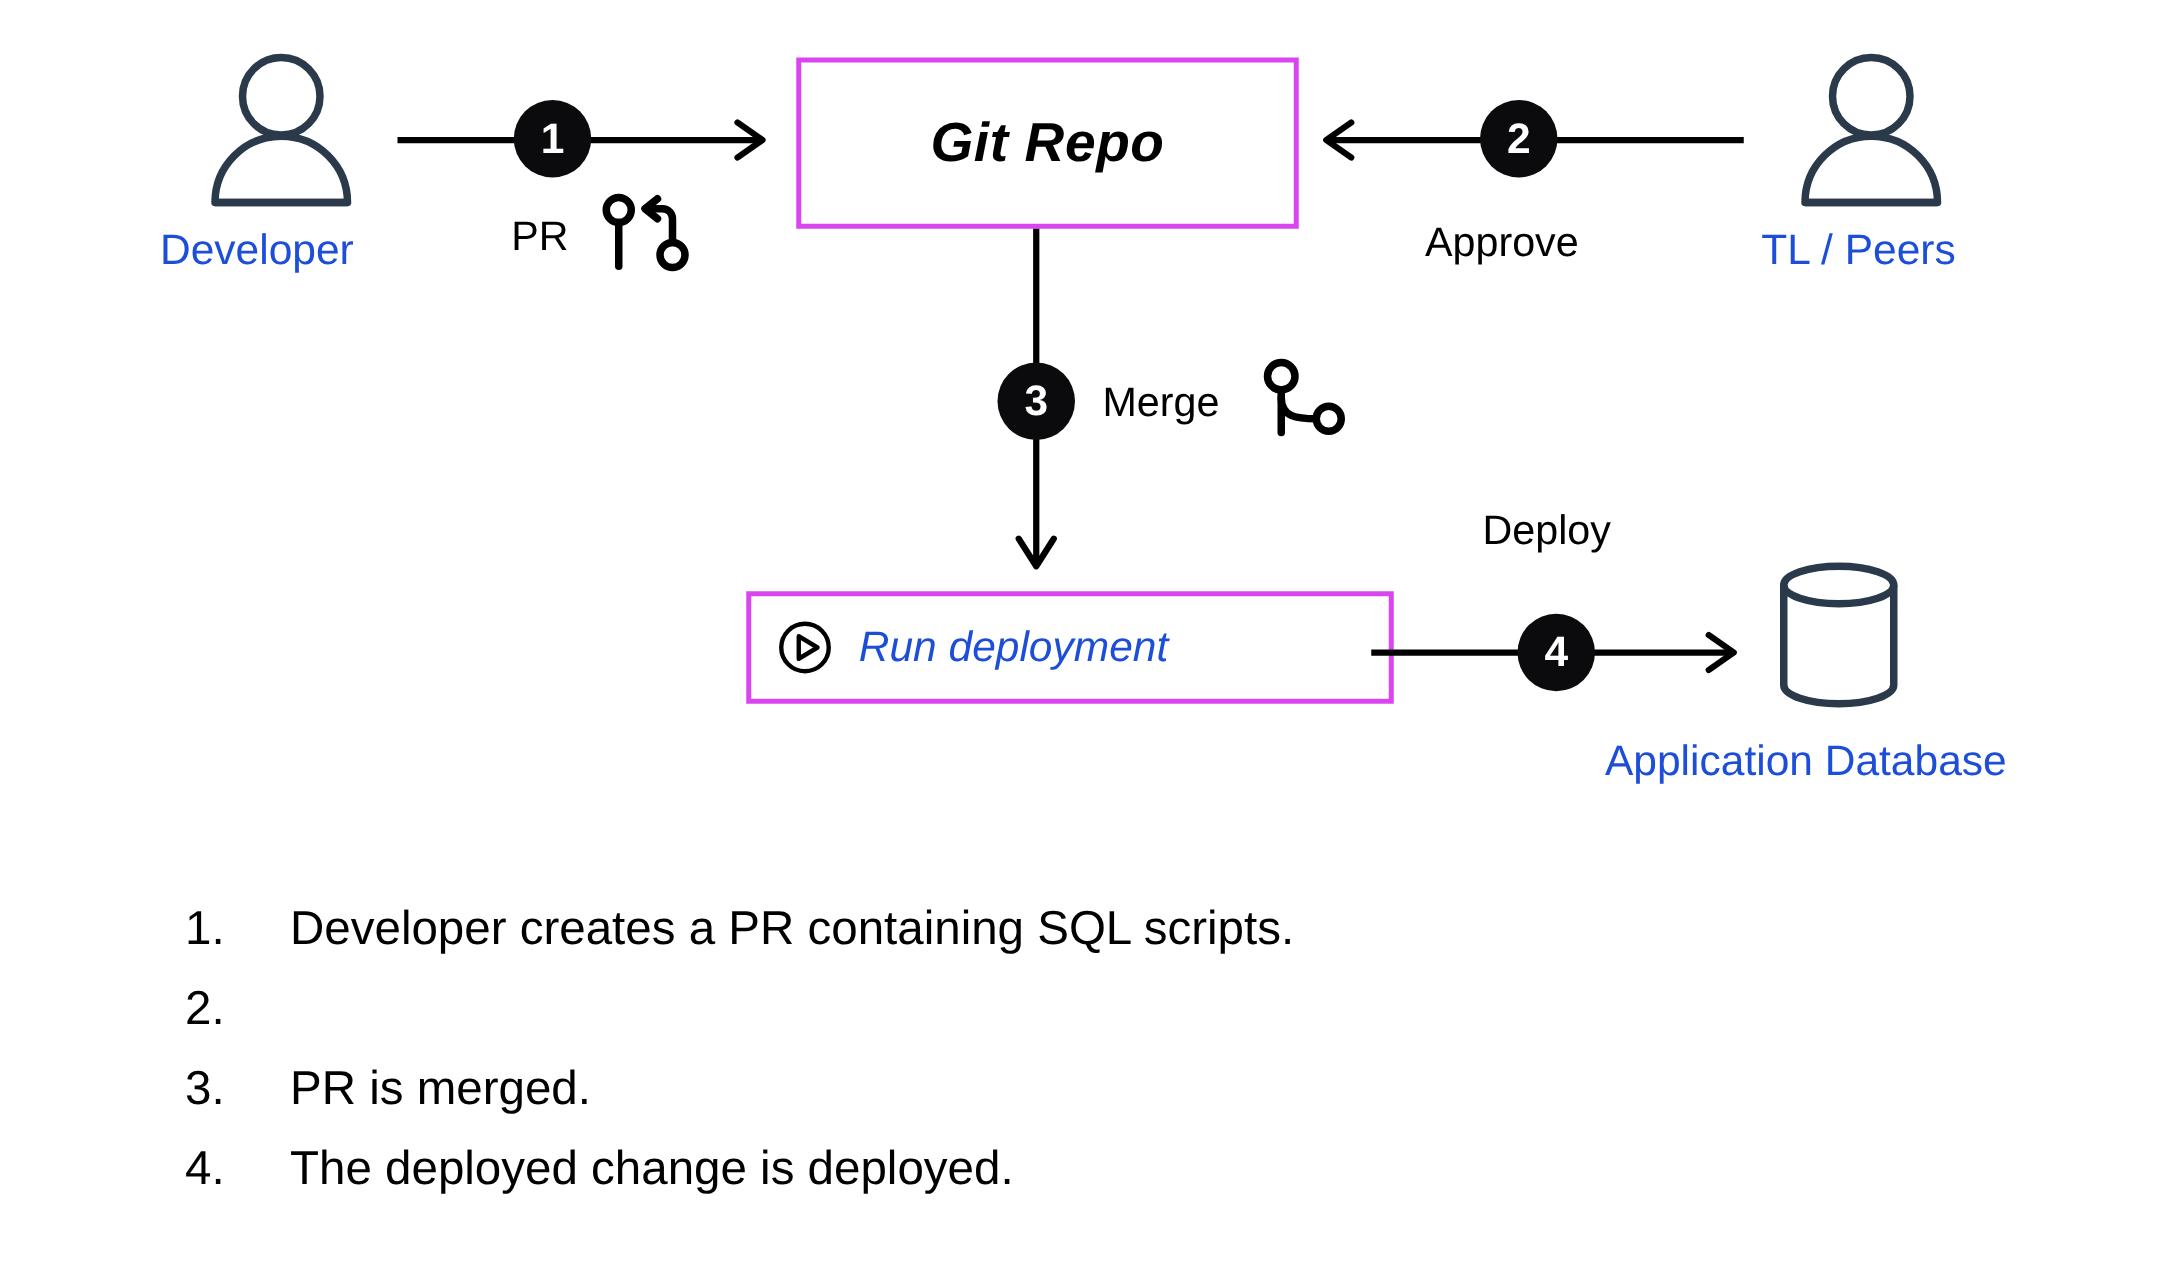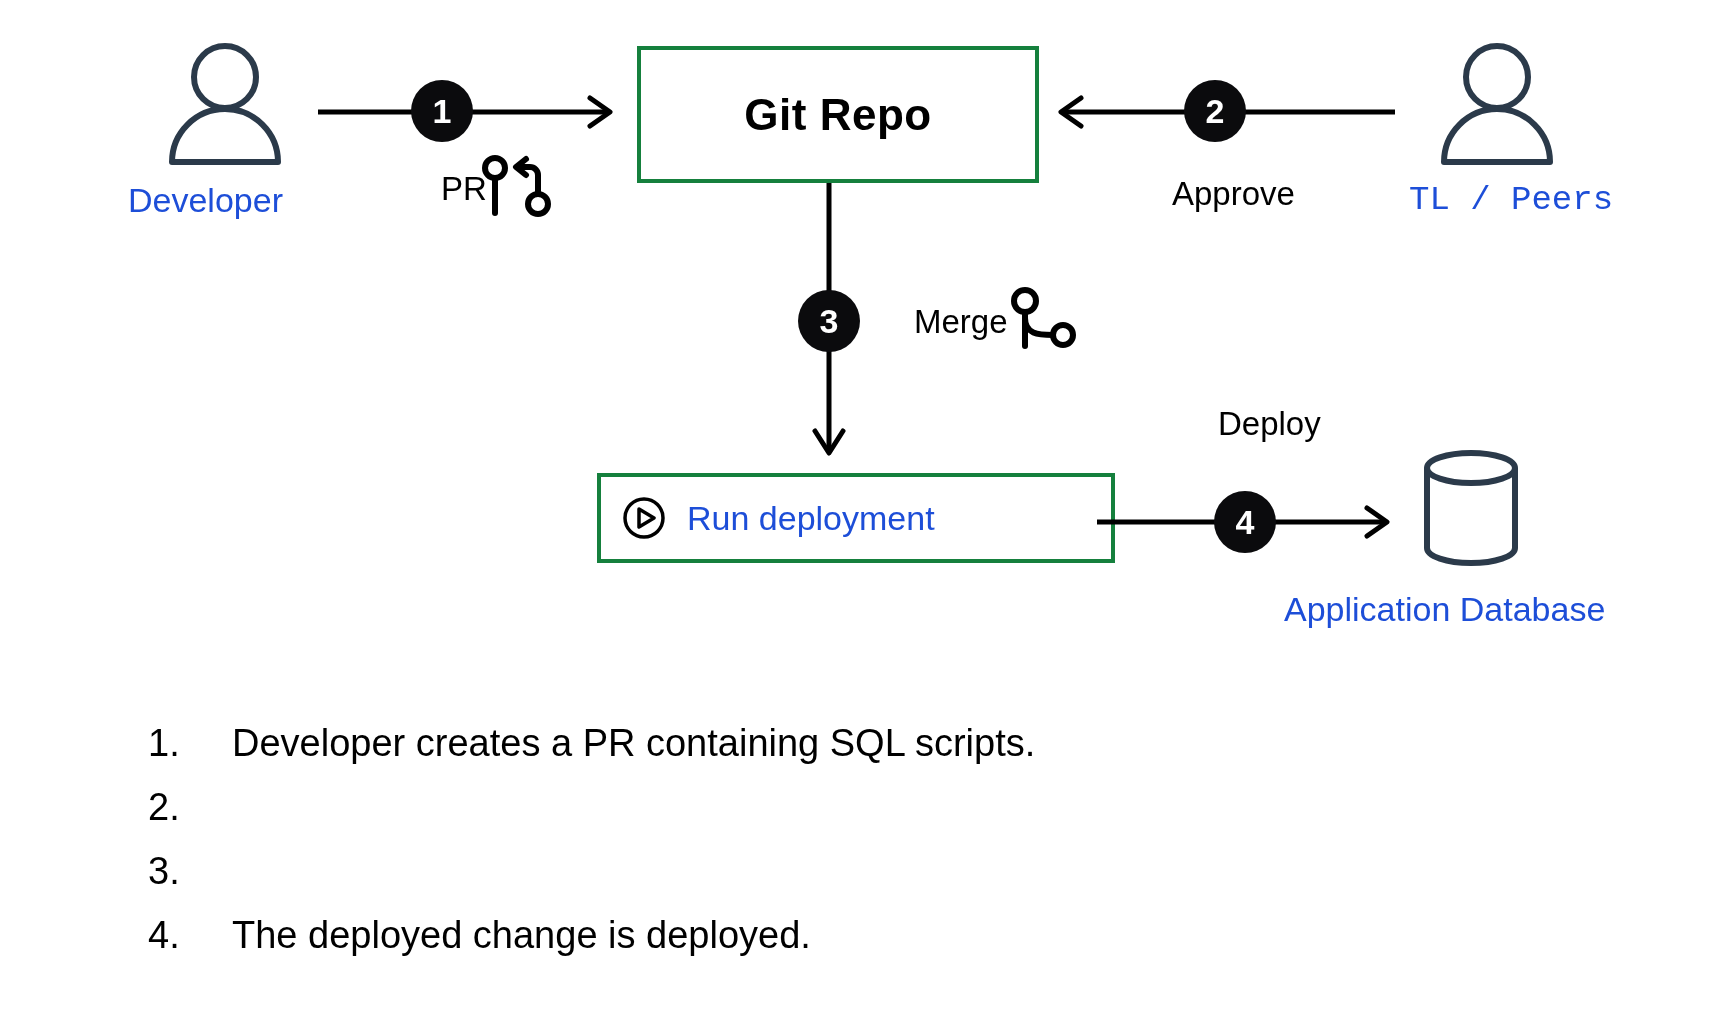--- a/index.html
+++ b/index.html
@@ -22,21 +22,20 @@
   }
   .abs { position: absolute; }
 
   
   .label {
     font-family: "Liberation Sans", sans-serif;
     font-size: 33px;
     color: #000000;
     white-space: nowrap;
     line-height: 1;
-    margin-left: 32px;
   }
   .node-label {
     font-family: "Liberation Sans", sans-serif;
     font-size: 34px;
     color: #1d4ed8;
     white-space: nowrap;
     line-height: 1;
   }
   .box-title {
     font-family: "Liberation Sans", sans-serif;
@@ -44,24 +43,25 @@
     font-size: 44px;
     letter-spacing: 0.5px;
     color: #000000;
     white-space: nowrap;
     line-height: 1;
   }
 
   
   .rect-box {
     box-sizing: border-box;
-    border: 4px solid #15803d;
+    border: 4px solid #d946ef;
     background: #ffffff;
     display: flex;
     align-items: center;
+    font-style: italic;
   }
   #git-repo-box {
     left: 637px; top: 46px;
     width: 402px; height: 137px;
     justify-content: center;
   }
   #run-deployment-box {
     left: 597px; top: 473px;
     width: 518px; height: 90px;
     justify-content: flex-start;
@@ -161,21 +161,21 @@
   </div>
   <div class="abs label" style="left:1140px; top:177px;text-align:right;">Approve</div>
 
   <div class="abs" style="left:1432px; top:40px;">
     <svg width="130" height="125" viewBox="0 0 130 125">
       <circle cx="65" cy="37" r="31" fill="none" stroke="#2b3a4a" stroke-width="6"></circle>
       <path d="M12 122 A53 53 0 0 1 118 122 Z" fill="none" stroke="#2b3a4a" stroke-width="6" stroke-linejoin="round"></path>
       <line x1="12" y1="122" x2="118" y2="122" stroke="#2b3a4a" stroke-width="6"></line>
     </svg>
   </div>
-  <div class="abs node-label" style="left:1409px; top:183px;font-family:Liberation Mono, monospace;">TL / Peers</div>
+  <div class="abs node-label" style="left:1409px; top:183px;">TL / Peers</div>
 
   <div class="abs" style="left:809px; top:183px;">
     <svg width="40" height="280" viewBox="0 0 40 280">
       <line x1="20" y1="0" x2="20" y2="268" stroke="#000000" stroke-width="5"></line>
       <polyline points="6,248 20,270 34,248" fill="none" stroke="#000000" stroke-width="5" stroke-linecap="round" stroke-linejoin="round"></polyline>
     </svg>
   </div>
   <div class="abs step-badge sz1" style="left:798px; top:290px;">
     <span>3</span>
   </div>
@@ -223,20 +223,21 @@
       <span class="step-num">1.</span>
       <span class="step-text">Developer creates a PR containing SQL scripts.</span>
     </div>
 
     <div class="step-row">
       <span class="step-num">2.</span>
     </div>
 
     <div class="step-row">
       <span class="step-num">3.</span>
+      <span class="step-text">PR is merged.</span>
     </div>
 
     <div class="step-row">
       <span class="step-num">4.</span>
       <span class="step-text">The deployed change is deployed.</span>
     </div>
 
   </div>
 
 </div>

